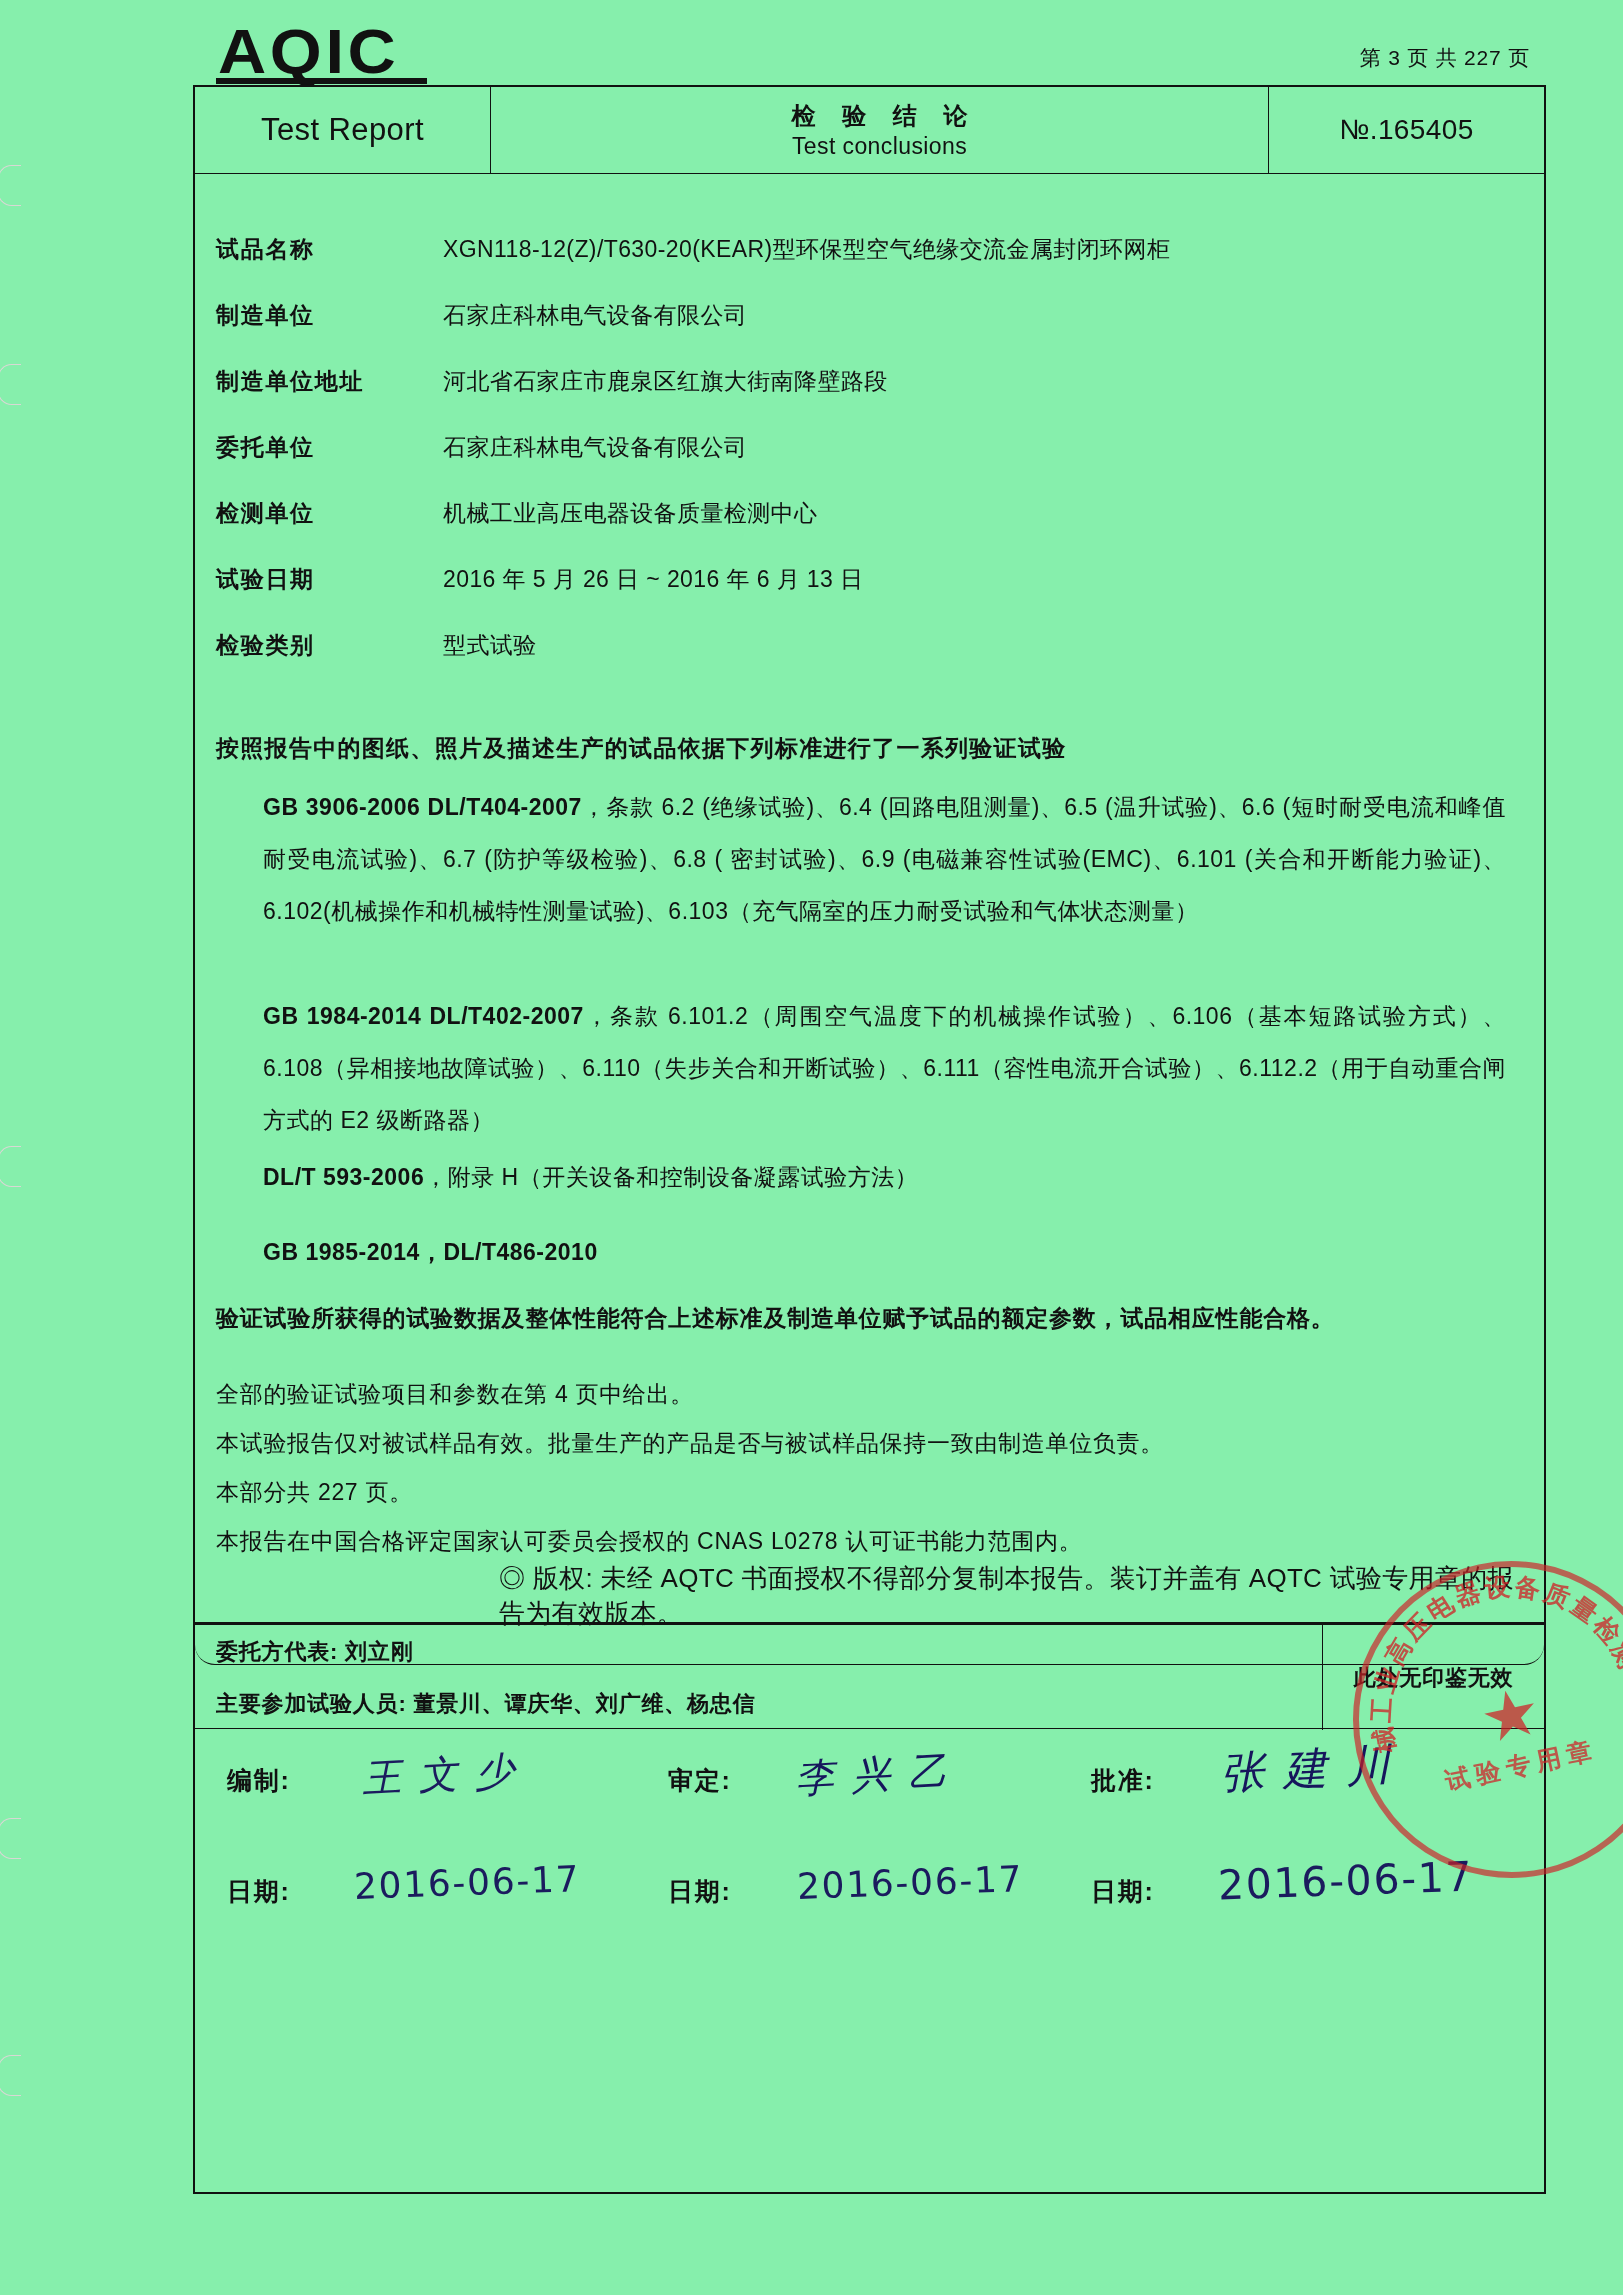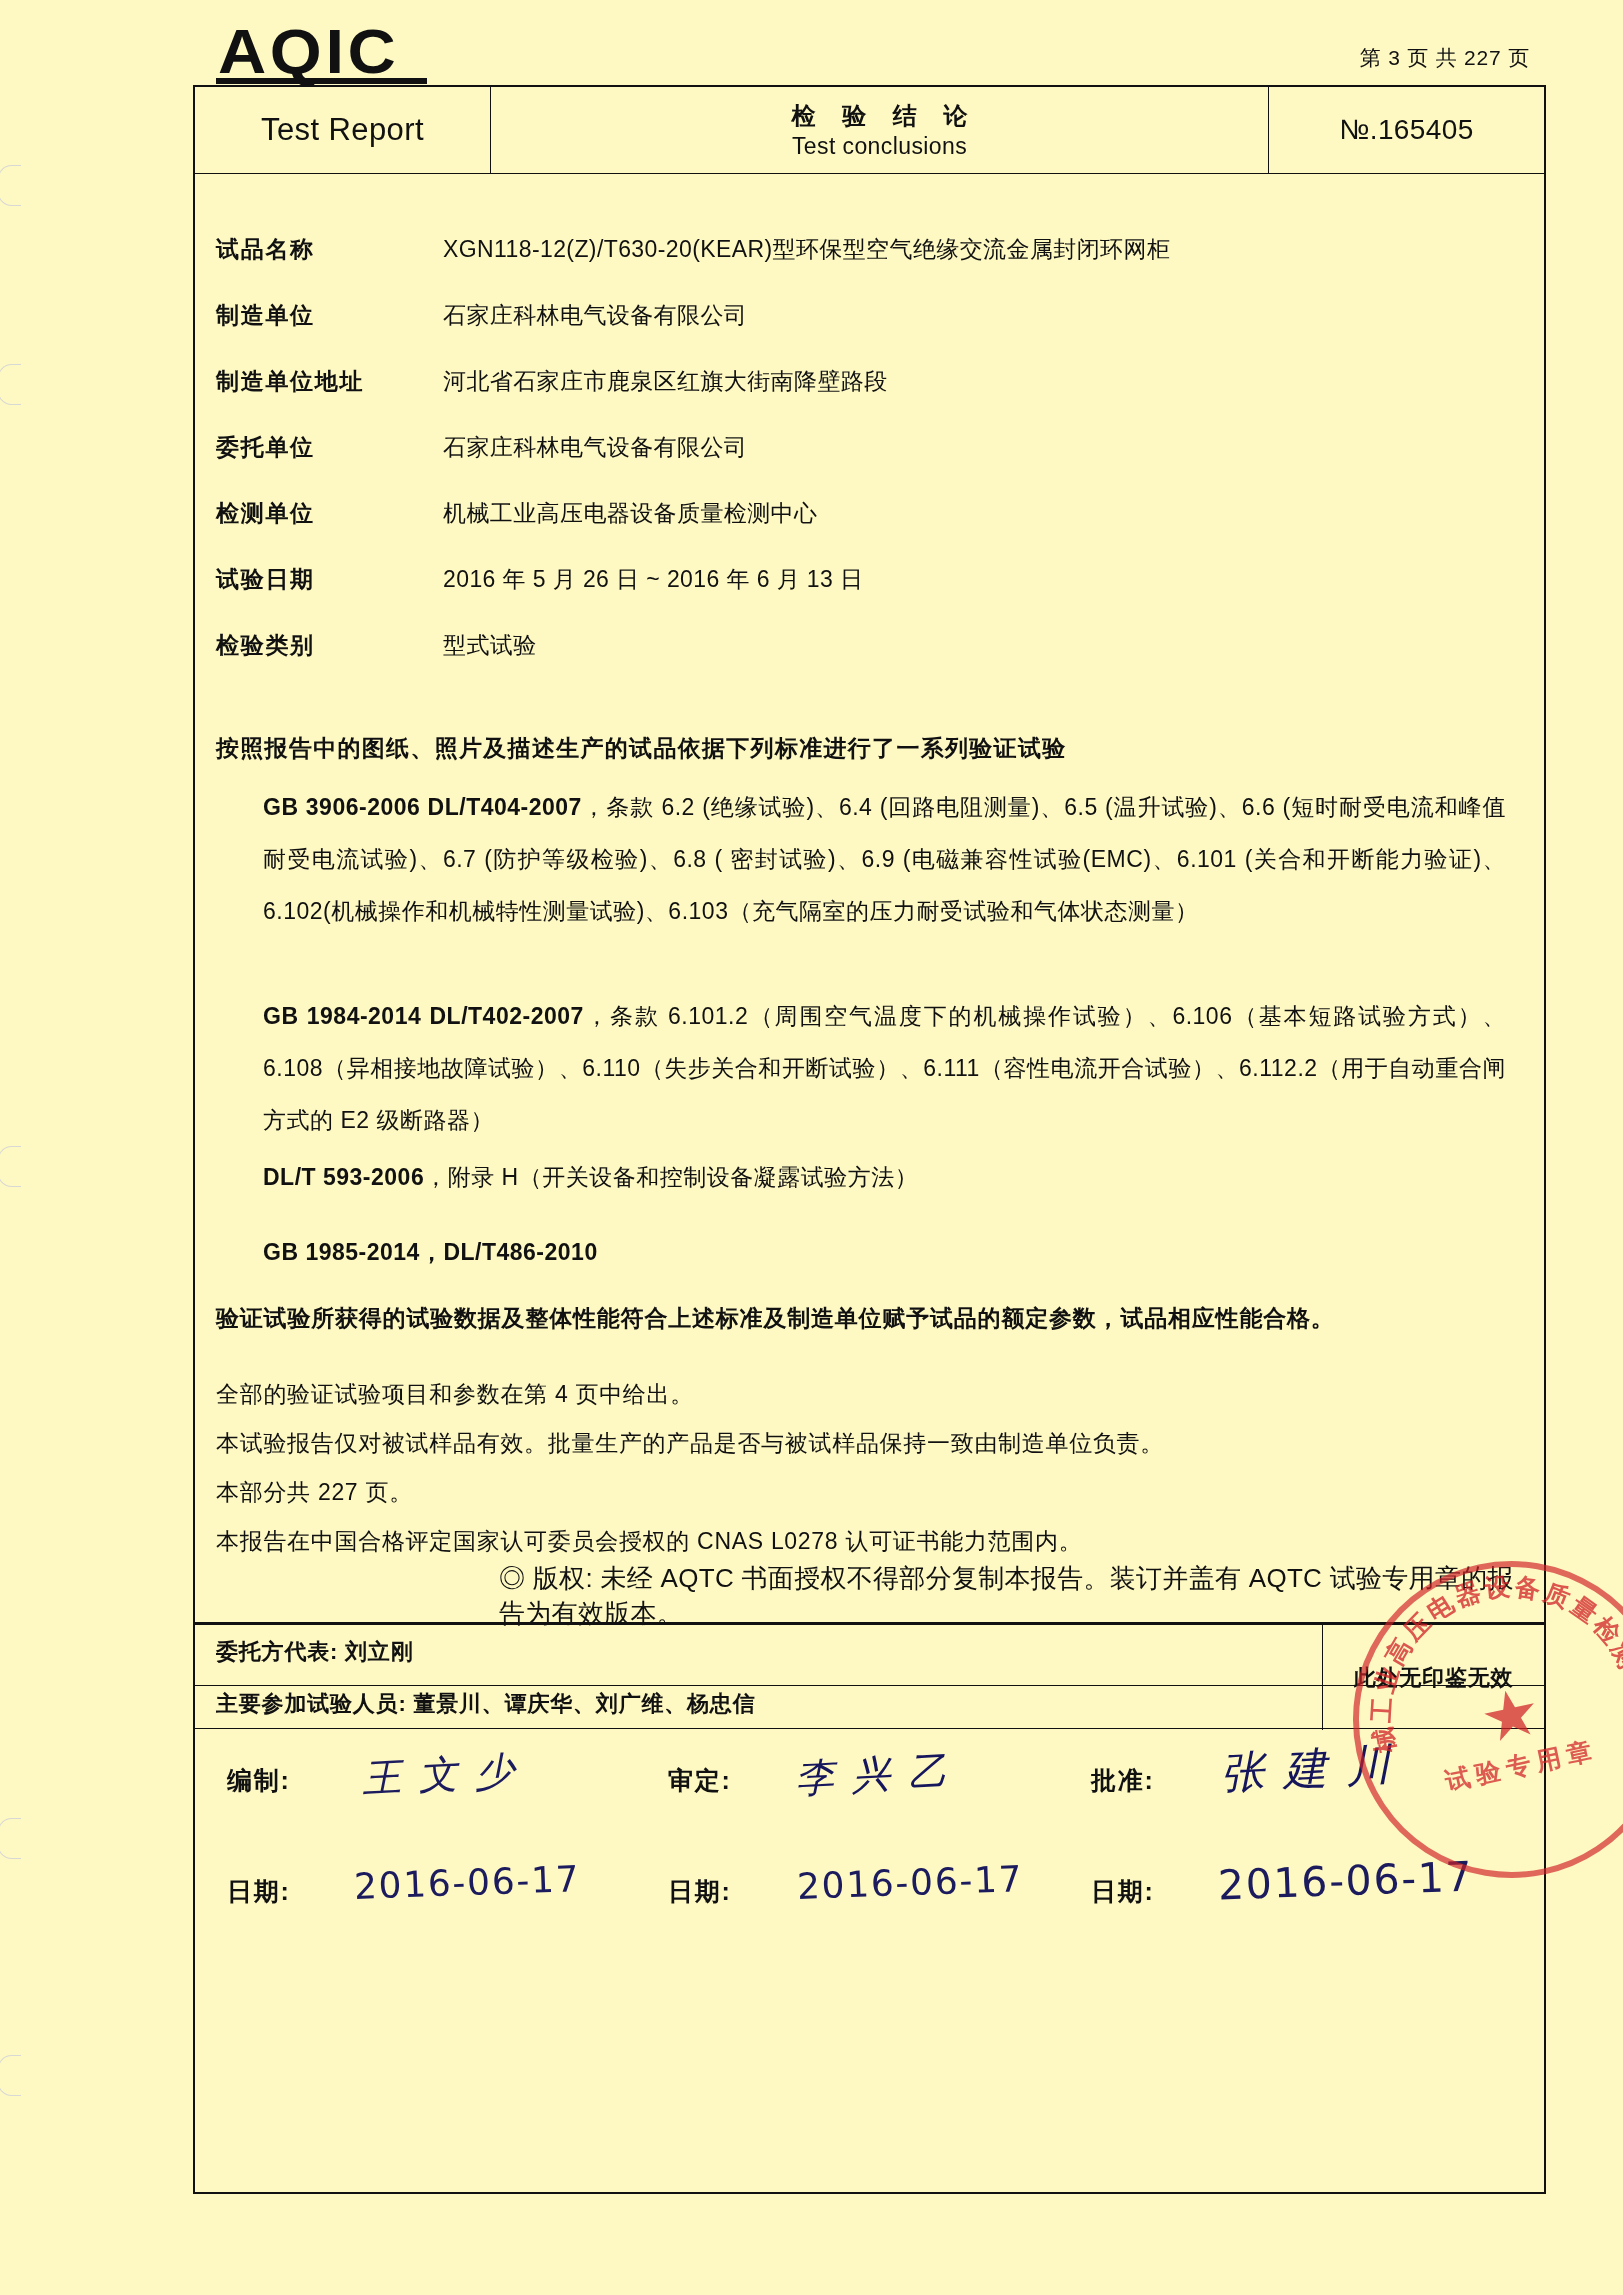--- a/index.html
+++ b/index.html
@@ -12,21 +12,21 @@
     height: 2295px;
     position: relative;
     font-family: "Liberation Sans", sans-serif;
     color: #111;
   }
   .page {
     position: absolute;
     left: 0; top: 0;
     width: 1623px;
     height: 2295px;
-    background: #fef9c3;
+    background: #86efac;
   }
 
   
   .punch {
     position: absolute;
     width: 22px; height: 39px;
     border: 1.7px solid #d8d8d4;
     border-right: none;
     border-radius: 13.5px 0 0 13.5px;
     left: -1.7px;
@@ -232,23 +232,24 @@
     top: 1448px;
     width: 100%;
     height: 2.5px;
     background: #111;
   }
   .sig-row1 {
     position: absolute;
     left: 0;
     top: 1451px;
     width: 100%;
-    height: 61px;
+    height: 40px;
     border-bottom: 1.7px solid #111;
     box-sizing: border-box;
+    border-radius: 20px;
   }
   .sig-row2 {
     position: absolute;
     left: 0;
     top: 1503px;
     width: 100%;
     height: 52px;
     border-bottom: 1.7px solid #111;
     box-sizing: border-box;
   }

